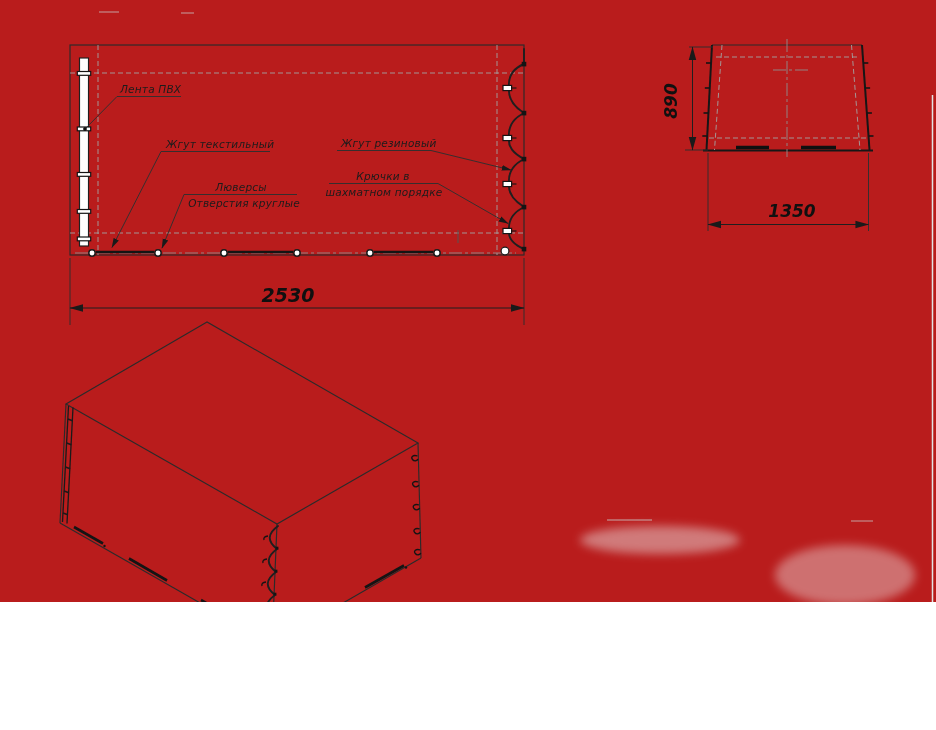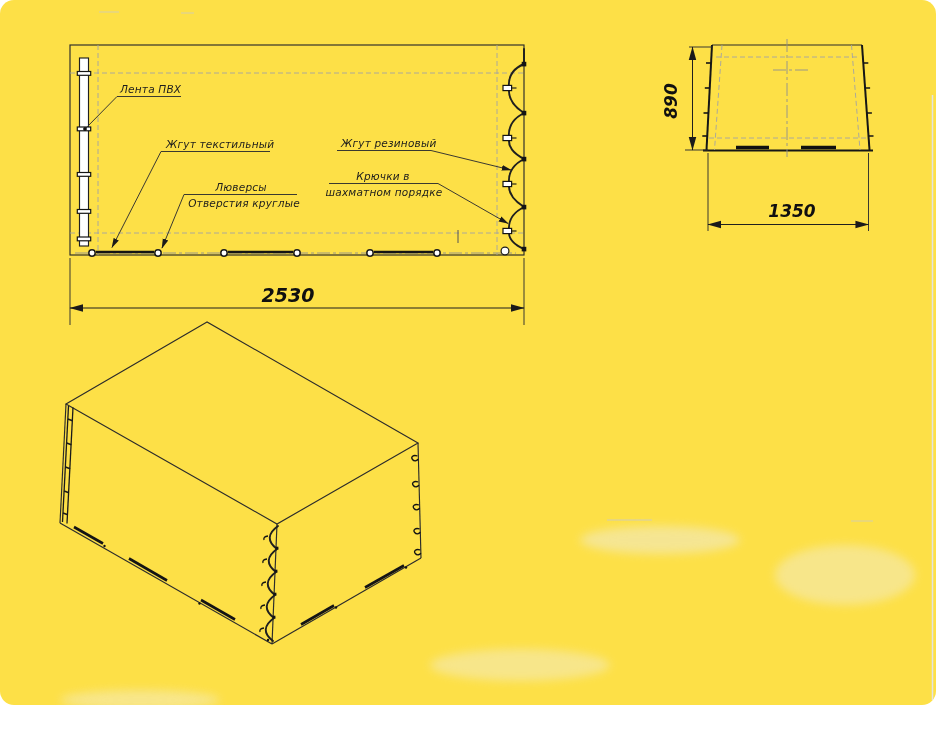--- a/index.html
+++ b/index.html
@@ -1,16 +1,16 @@
 <!DOCTYPE html>
 <html><head>
 <meta charset="utf-8">
 <style>
   html,body{margin:0;padding:0;background:#ffffff;}
-  .canvas-wrap{position:relative;width:936px;height:705px;background:#fde047;overflow:hidden;border-radius:14px;}
+  .canvas-wrap{position:relative;width:936px;height:602px;background:#b91c1c;overflow:hidden;}
   svg{position:absolute;left:0;top:0;}
   .thin{stroke:#2b2b2b;stroke-width:1.15;fill:none;}
   .med{stroke:#1f1f1f;stroke-width:1.9;fill:none;}
   .thick{stroke:#141414;stroke-width:2.6;fill:none;stroke-linecap:butt;}
   .dash{stroke:#a3a3a3;stroke-width:0.9;fill:none;stroke-dasharray:5 3;}
   .cdash{stroke:#8f8f8f;stroke-width:0.9;fill:none;stroke-dasharray:13 3 3 3;}
   .lead{stroke:#2f2f2f;stroke-width:0.95;fill:none;}
   .dimline{stroke:#1f1f1f;stroke-width:1.05;fill:none;}
   .callout{font:italic 10.5px "DejaVu Sans", sans-serif;fill:#1c1c1c;letter-spacing:.2px;}
   .dimtext{font:italic 700 19px "DejaVu Sans", sans-serif;fill:#101010;}

